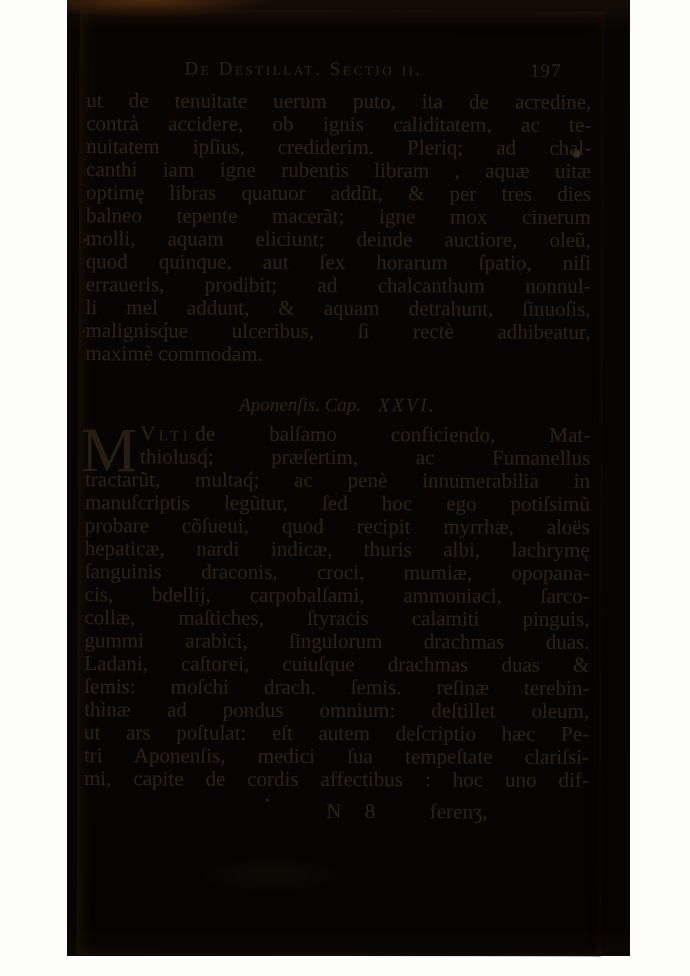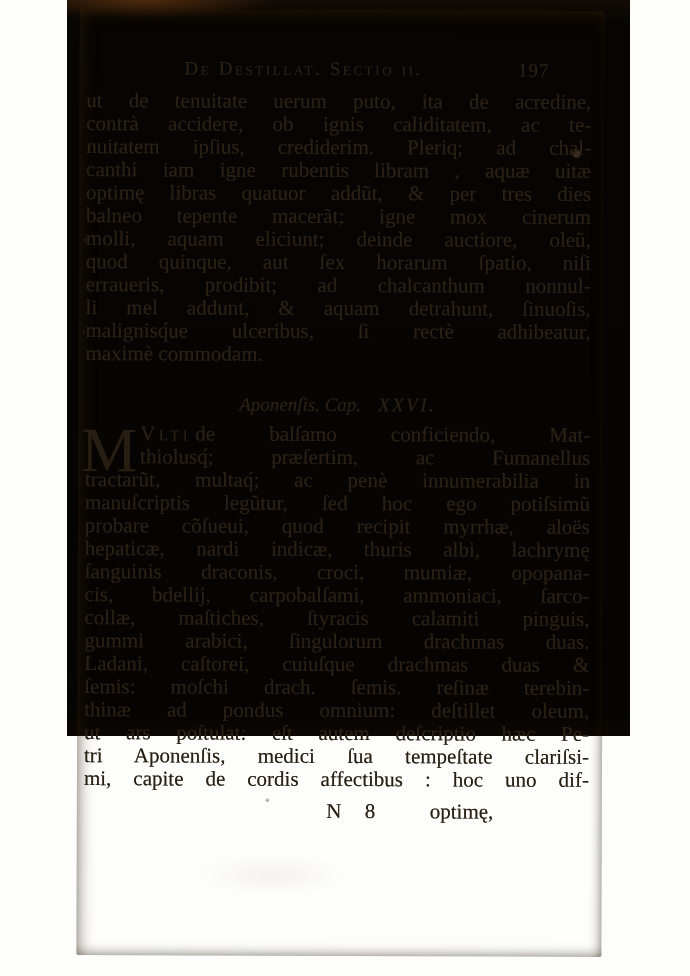--- a/index.html
+++ b/index.html
@@ -2,21 +2,21 @@
 <html><head>
 <meta charset="utf-8">
 <style>
   html,body{margin:0;padding:0;}
   body{width:690px;height:976px;overflow:hidden;background:#ffffff;
        font-family:"Liberation Serif","DejaVu Serif",serif;}
 
   .stage{position:relative;width:690px;height:976px;background:#fdfdfc;}
 
   
-  .scan{position:absolute;left:67px;top:0;width:563px;height:736px;
+  .scan{position:absolute;left:67px;top:0;width:563px;height:956px;
         background:
           radial-gradient(ellipse 180px 26px at 14% 0%, rgba(88,48,14,.85), rgba(40,22,6,0) 70%),
           linear-gradient(180deg,#140c05 0,#070503 3%,#060402 97%,#0b0704 100%);
   }
 
   
   .paper{position:absolute;left:11px;top:10px;width:525px;height:946px;
          transform:rotate(0.2deg);
          background:
            radial-gradient(circle at 82% 12%, rgba(120,100,66,.10), transparent 42%),
@@ -32,21 +32,21 @@
          border-radius:2px;}
 
   .textcol{position:absolute;left:7px;top:0;width:505px;color:#2a2114;
            font-size:21px;line-height:23px;
            text-shadow:0 0 .5px rgba(42,33,20,.65);}
 
   
   .runhead{position:relative;height:24px;margin-top:47px;font-size:19px;}
   .runhead .title{position:absolute;left:0;width:86%;text-align:center;
                   font-variant:small-caps;letter-spacing:2.6px;}
-  .runhead .pagenum{position:absolute;right:42px;top:1px;letter-spacing:1px;}
+  .runhead .pagenum{position:absolute;right:30px;top:1px;letter-spacing:1px;}
 
   
   .para{margin:0;}
   .p1{margin-top:9px;}
   .line{text-align:justify;text-align-last:justify;white-space:nowrap;height:23px;}
   .line.endline{text-align-last:left;}
 
   
   .chap{margin-top:27px;height:22px;text-align:center;font-style:italic;font-size:19px;}
   .chap .numeral{letter-spacing:2.5px;margin-left:12px;font-style:italic;}
@@ -133,19 +133,19 @@
           <div class="line">Ladani, caſtorei, cuiuſque drachmas duas &amp;</div>
           <div class="line">ſemis: moſchi drach. ſemis. reſinæ terebin-</div>
           <div class="line">thinæ ad pondus omnium: deſtillet oleum,</div>
           <div class="line">ut ars poſtulat: eſt autem deſcriptio hæc Pe-</div>
           <div class="line">tri Aponenſis, medici ſua tempeſtate clariſsi-</div>
           <div class="line">mi, capite de cordis affectibus : hoc uno dif-</div>
         </div>
 
         <div class="catchrow">
           <span class="signature">N 8</span>
-          <span class="catchword">optimę,</span>
+          <span class="catchword">ferenʒ,</span>
         </div>
 
       </div>
     </div>
   </div>
 </div>
 
 </body></html>

